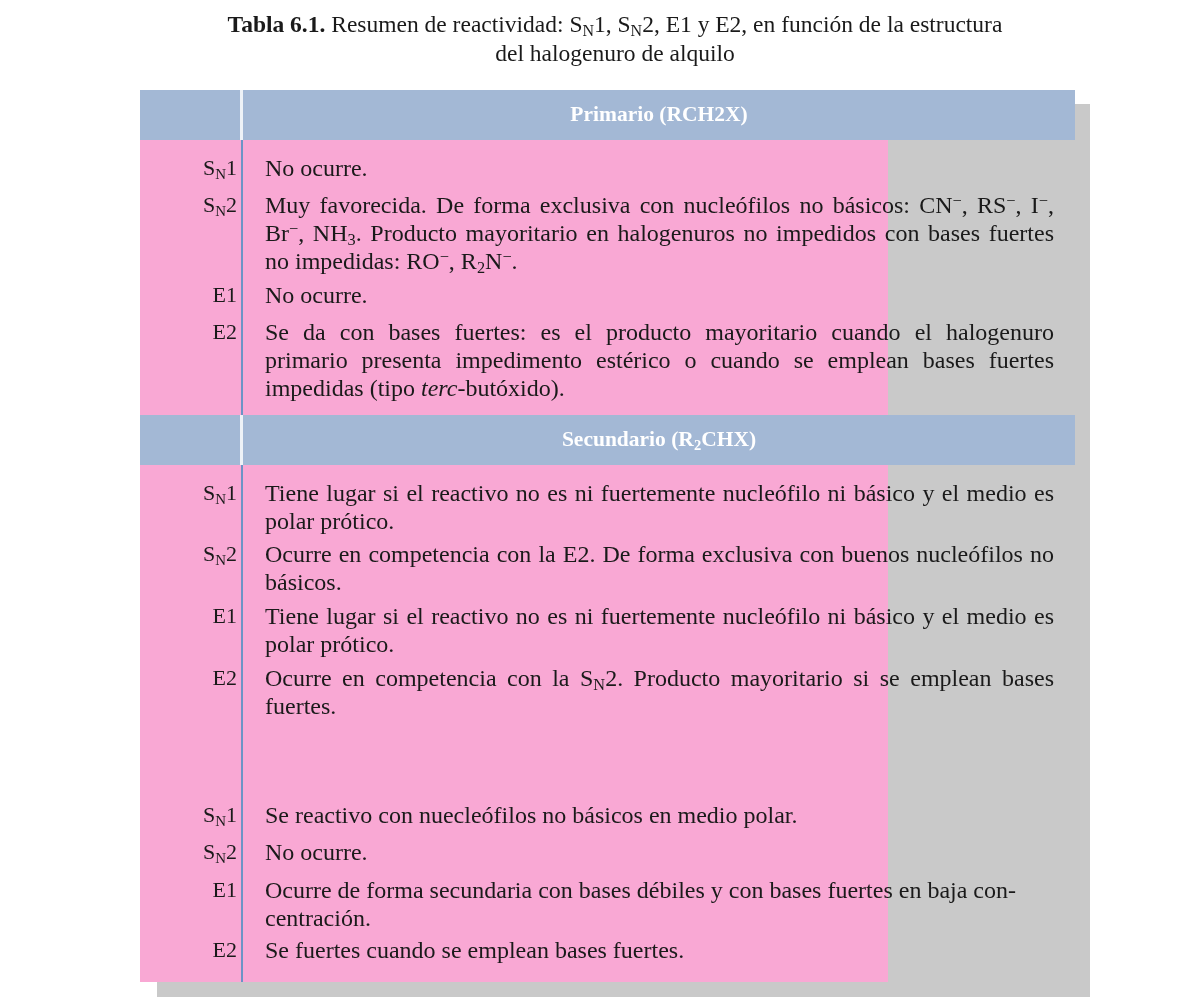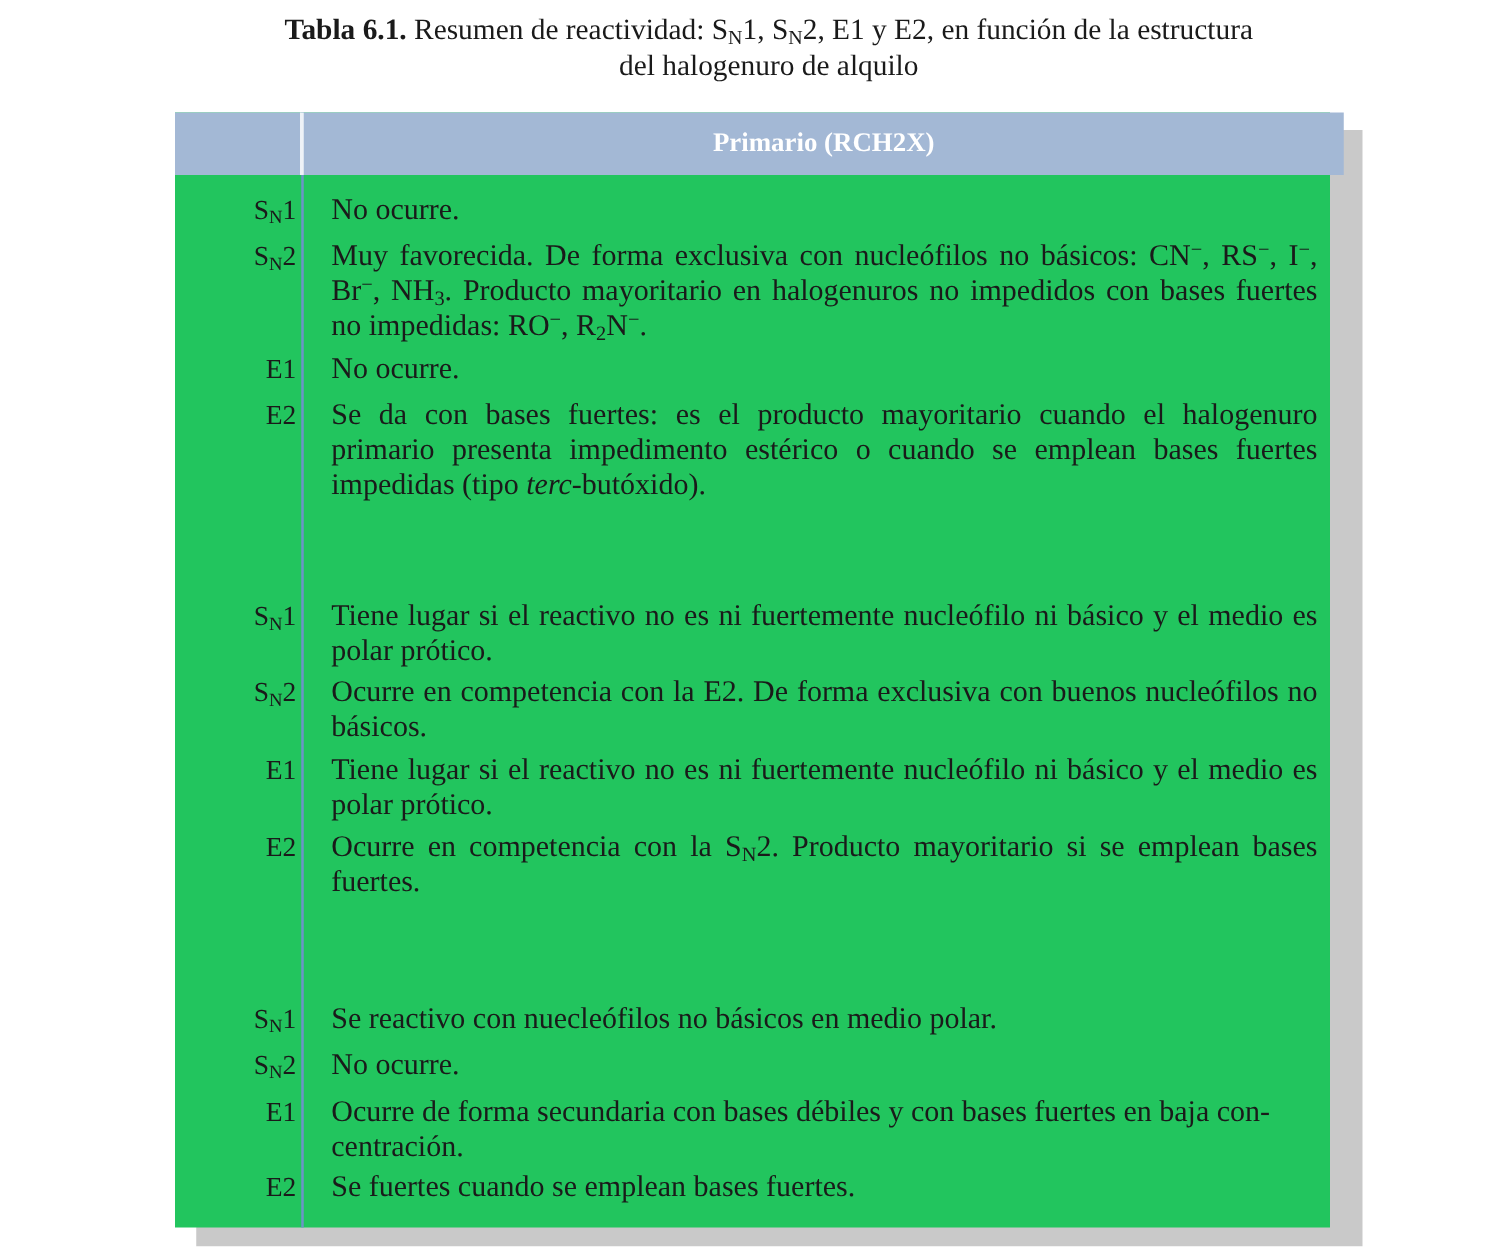--- a/index.html
+++ b/index.html
@@ -9,21 +9,21 @@
   }
   .caption {
     position: absolute; left: 0; top: 10px; width: 1230px; text-align: center;
     font-size: 23.5px; line-height: 29px;
   }
   .caption b { font-weight: bold; }
   .shadow {
     position: absolute; left: 157px; top: 104px; width: 933px; height: 893px; background: #c9c9c9;
   }
   .table {
-    position: absolute; left: 140px; top: 90px; width: 924px; height: 892px; background: #22c55e;
+    position: absolute; left: 140px; top: 90px; width: 748px; height: 892px; background: #f9a8d4;
   }
   .vline {
     position: absolute; left: 101px; top: 0; width: 2px; height: 100%; background: #6c94c6;
   }
   .hdr {
     position: absolute; left: 0; width: 935px; height: 50px; background: #a3b8d5;
   }
   .hdr .hdr-sep { position: absolute; left: 100px; top: 0; width: 3px; height: 100%; background: #eef2f7; }
   .hdr .hdr-title {
     position: absolute; left: 103px; right: 0; top: 0; height: 50px; line-height: 48px; text-align: center;
@@ -66,20 +66,24 @@
   </div>
   <div class="row" style="top:191px;">
     <div class="lbl">E1</div>
     <div class="txt">No ocurre.</div>
   </div>
   <div class="row" style="top:228px;">
     <div class="lbl">E2</div>
     <div class="txt">Se da con bases fuertes: es el producto mayoritario cuando el halogenuro primario presenta impedimento estérico o cuando se emplean bases fuertes impedidas (tipo <i>terc</i>-butóxido).</div>
   </div>
 
+  <div class="hdr" style="top:325px;">
+    <div class="hdr-sep"></div>
+    <div class="hdr-title">Secundario (R<sub>2</sub>CHX)</div>
+  </div>
   <div class="row" style="top:389px;">
     <div class="lbl">S<sub>N</sub>1</div>
     <div class="txt">Tiene lugar si el reactivo no es ni fuertemente nucleófilo ni básico y el medio es polar prótico.</div>
   </div>
   <div class="row" style="top:450px;">
     <div class="lbl">S<sub>N</sub>2</div>
     <div class="txt">Ocurre en competencia con la E2. De forma exclusiva con buenos nucleófilos no básicos.</div>
   </div>
   <div class="row" style="top:512px;">
     <div class="lbl">E1</div>

